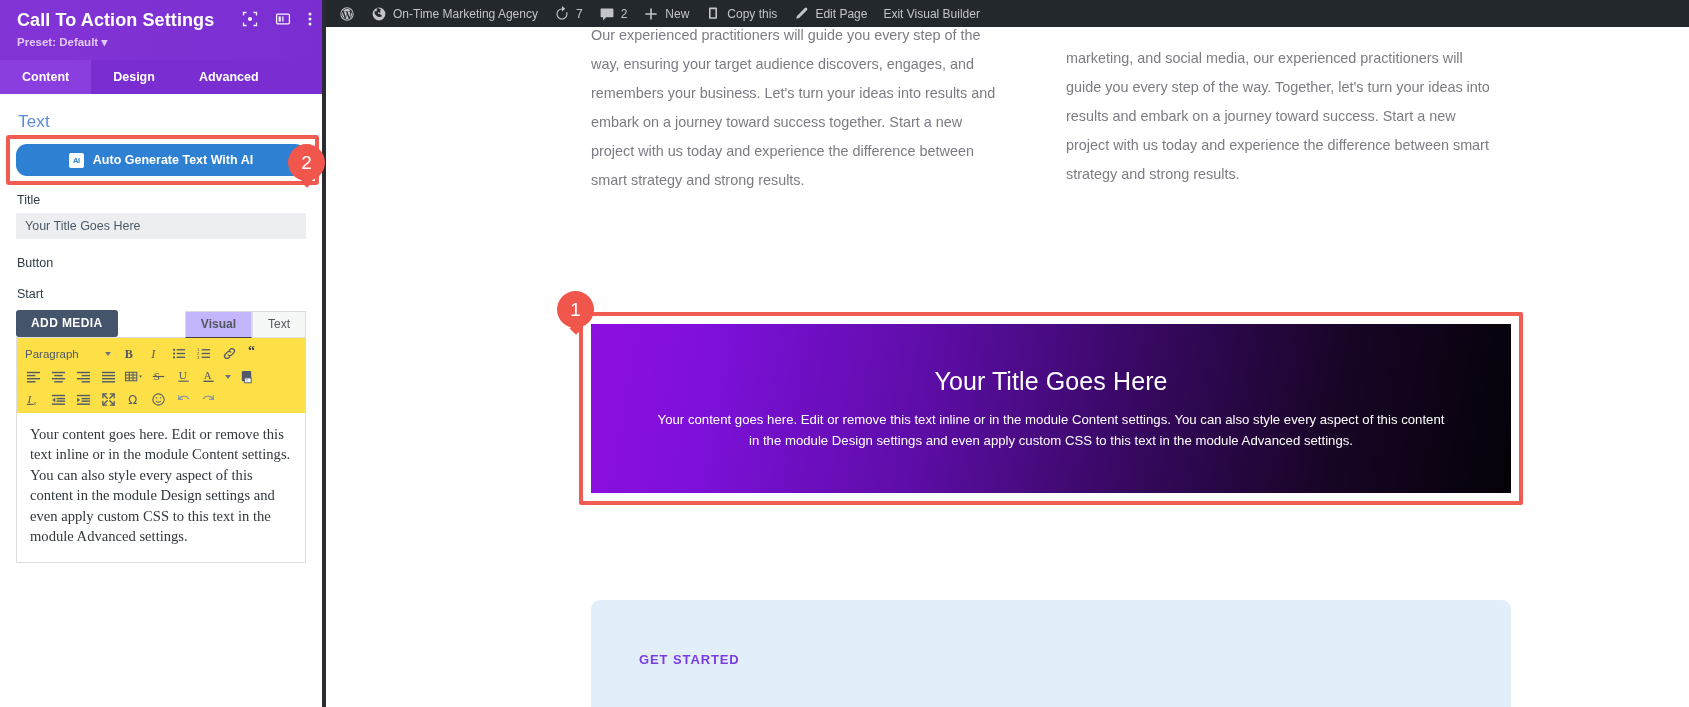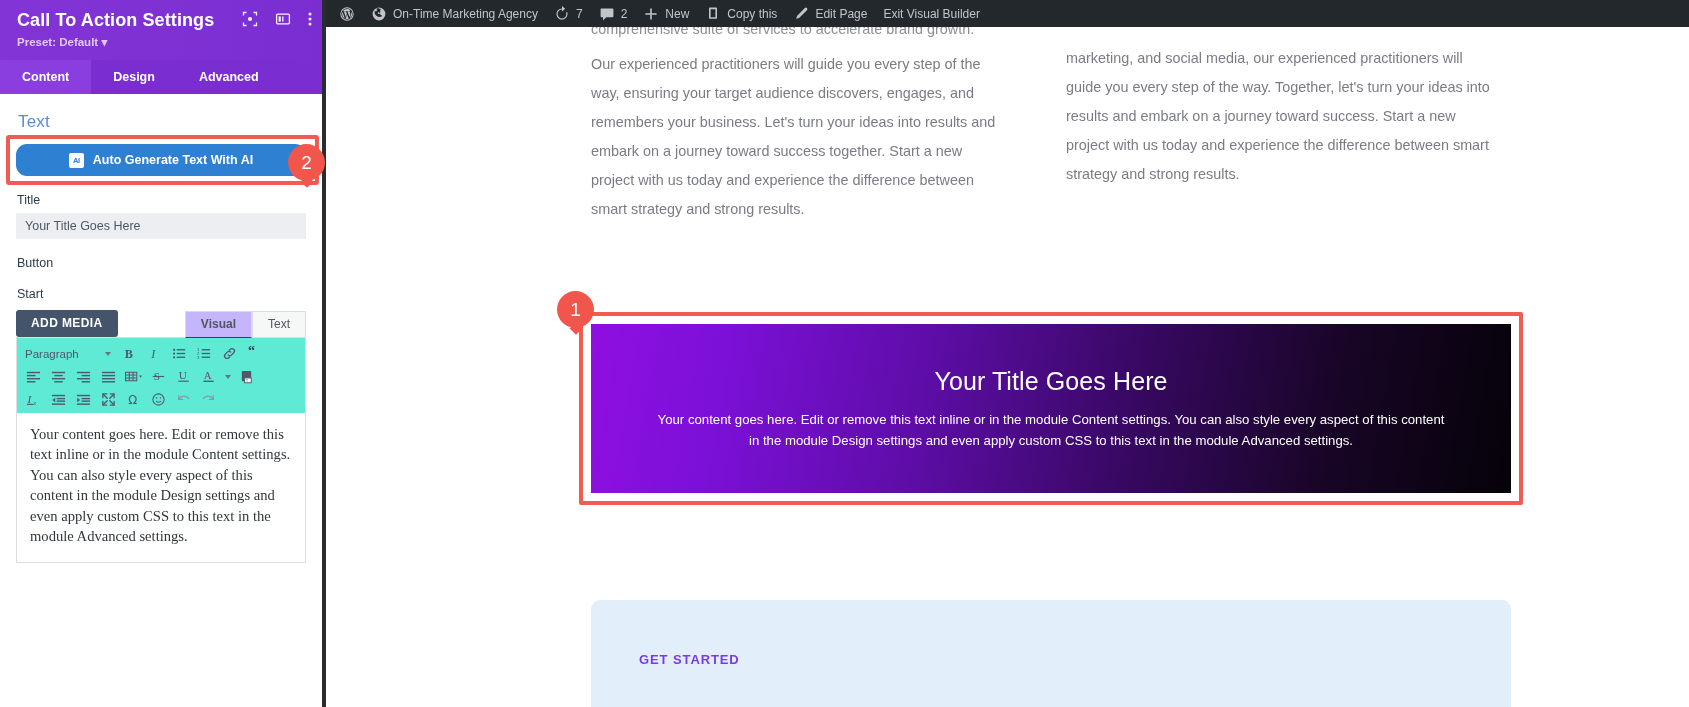--- a/index.html
+++ b/index.html
@@ -111,21 +111,21 @@
   }
   .ed-tabs { margin-left: auto; display: flex; align-items: flex-end; gap: 0; }
   .ed-tab {
     font-size: 12px; color: #50575e; background: #f6f7f7;
     border: 1px solid #dcdcde; border-bottom: 0;
     padding: 5px 15px 5px; cursor: pointer; line-height: 15px;
   }
   .ed-tab.active { background: #c4b5fd; border-bottom: 1px solid #404040; margin-bottom: -1px; font-weight: bold; }
 
   .ed-toolbar {
-    background: #5eead4; border: 1px solid #dcdde0; border-bottom: 0;
+    background: #fde047; border: 1px solid #dcdde0; border-bottom: 0;
     padding: 4px 4px 2px 4px;
   }
   .tb-row { display: flex; align-items: center; height: 23px; }
   .tb-item {
     min-width: 25px; height: 22px; display: flex; align-items: center;
     justify-content: center; cursor: pointer; color: #50586a;
   }
   .tb-item svg { display: block; }
   .tb-para {
     font-size: 11.5px; color: #50586a; padding-left: 4px;
@@ -267,21 +267,20 @@
       <span>Edit Page</span>
     </div>
     <div class="ab-item">
       <span>Exit Visual Builder</span>
     </div>
   </div>
 
   <div id="canvas">
 
     <div class="col-left">
-      <div class="body-copy partial">comprehensive suite of services to accelerate brand growth.</div>
       <div class="body-copy" style="margin-top:6px">Our experienced practitioners will guide you every step of the way, ensuring your target audience discovers, engages, and remembers your business. Let's turn your ideas into results and embark on a journey toward success together. Start a new project with us today and experience the difference between smart strategy and strong results.</div>
     </div>
 
     <div class="col-right">
       <div class="body-copy" style="margin-top:29px">marketing, and social media, our experienced practitioners will guide you every step of the way. Together, let's turn your ideas into results and embark on a journey toward success. Start a new project with us today and experience the difference between smart strategy and strong results.</div>
     </div>
 
     <div id="cta-wrap">
       <div class="cta-hl"></div>
       <div class="cta">

